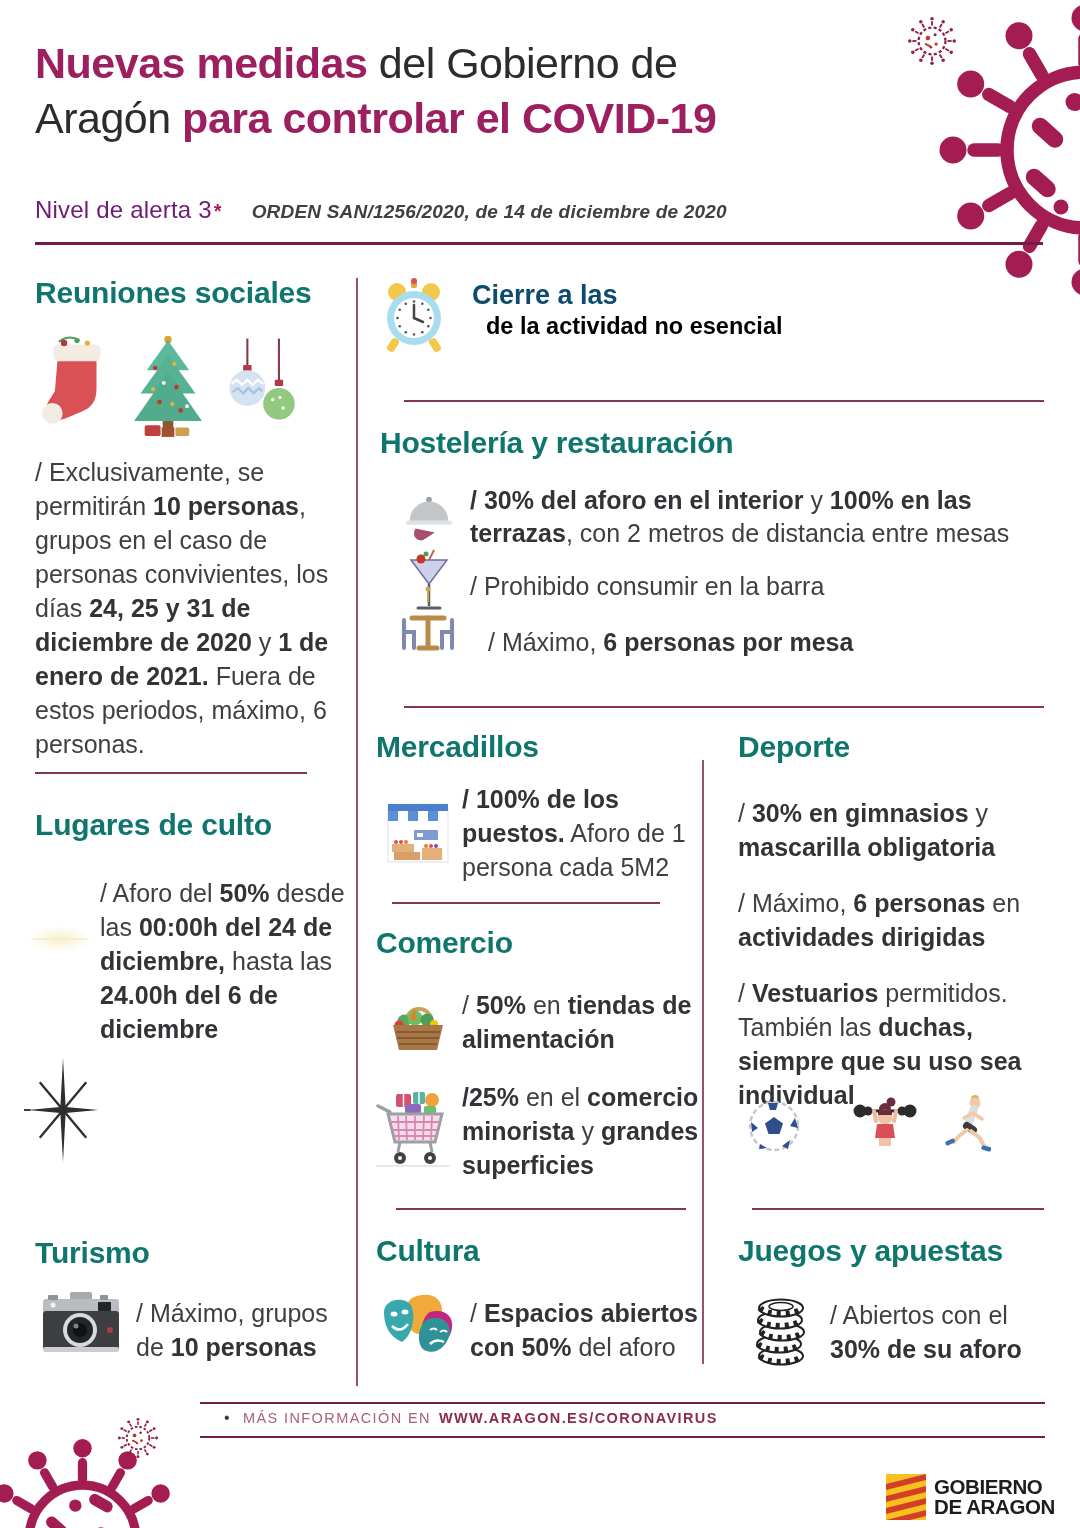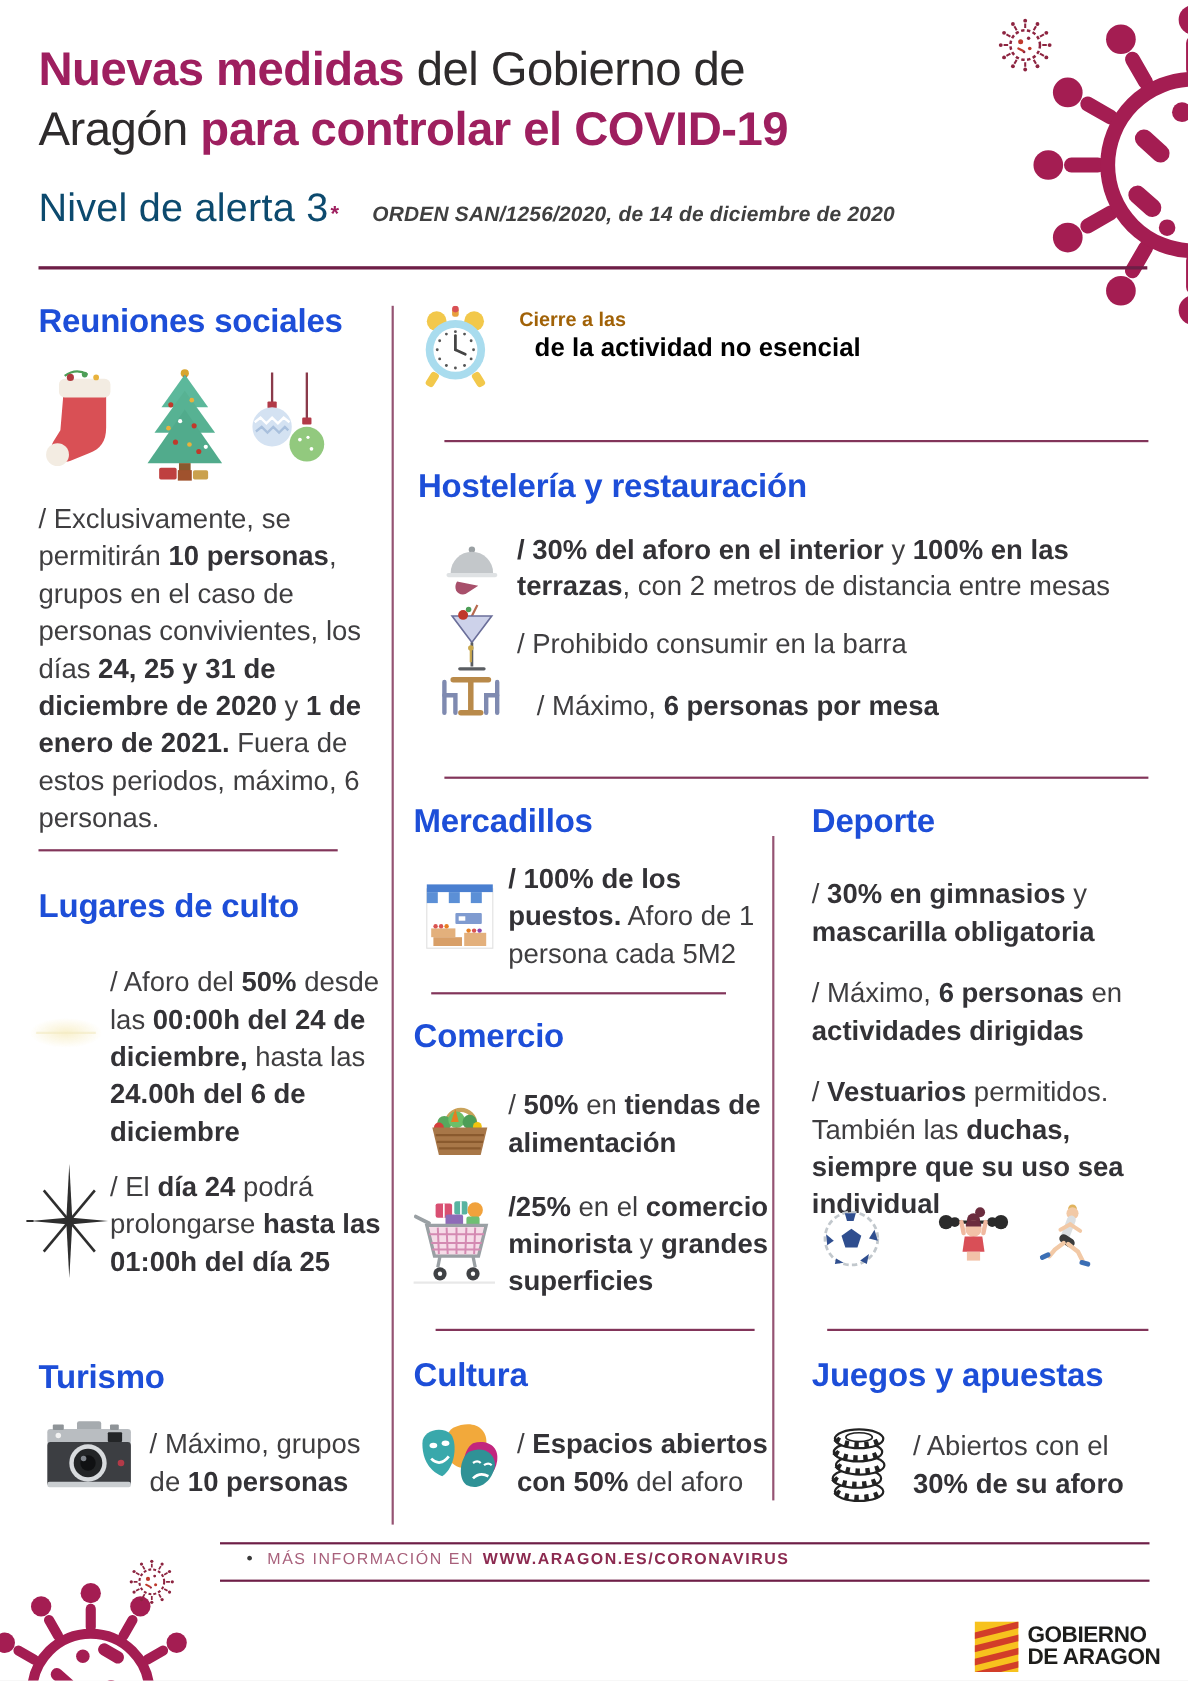--- a/index.html
+++ b/index.html
@@ -10,34 +10,34 @@
     color:#3f3e40;
   }
   .abs{position:absolute;}
   .virus{color:#a41d52;}
   .virus-dot{color:#8d2440;}
 
   .title{font-size:43px;line-height:55px;font-weight:400;color:#2e2b2c;letter-spacing:-0.5px;}
   .title b{font-weight:700;color:#9e1f5f;}
 
   .subtitle-row{display:flex;align-items:baseline;}
-  .alert-level{font-size:36px;color:#0c4a6e;font-weight:400;letter-spacing:0.2px;}
+  .alert-level{font-size:24px;color:#701a75;font-weight:400;letter-spacing:0.2px;margin-top:28px;}
   .alert-sup{font-size:20px;color:#9e1f5f;font-weight:700;vertical-align:super;margin-left:2px;}
   .order-ref{font-size:19px;font-style:italic;font-weight:700;color:#404040;margin-left:30px;letter-spacing:0.2px;}
 
   .rule{position:absolute;height:2px;background:#82355a;}
   .rule-dark{position:absolute;height:3px;background:#6e1f47;}
   .vrule{position:absolute;width:2px;background:#82355a;opacity:0.85;}
 
-  .sec{font-size:30px;font-weight:700;color:#1d4ed8;letter-spacing:-0.2px;text-align:center;}
+  .sec{font-size:30px;font-weight:700;color:#0f766e;letter-spacing:-0.2px;text-align:center;}
   .rt{font-size:25px;line-height:34px;color:#3f3e40;}
   .rt b{font-weight:700;color:#333236;}
   .rt-sm{font-size:25px;line-height:33px;}
 
-  .cierre-intro{font-size:18px;font-weight:700;color:#a16207;}
+  .cierre-intro{font-size:27px;font-weight:700;color:#0c4a6e;}
   .cierre-time{font-size:40px;font-weight:700;color:#8e1e52;letter-spacing:0.5px;}
   .cierre-suffix{font-size:23.5px;font-weight:700;color:#000000;margin-left:14px;}
 
   .foot{display:flex;align-items:baseline;font-size:14.5px;letter-spacing:1.4px;}
   .foot-bullet{color:#3a3a3a;margin-right:12px;font-size:16px;}
   .foot-prefix{color:#a8607b;font-weight:400;margin-right:8px;}
   .foot-url{color:#8c2a50;font-weight:700;}
 
   .logo{display:flex;align-items:center;}
   .logo-text{margin-left:8px;font-weight:700;font-size:20.5px;line-height:20px;color:#1d1d1b;letter-spacing:-0.4px;}
@@ -229,21 +229,20 @@
   </svg>
   <div class="abs rt" style="left:100px;top:876px;width:252px"><span>/ Aforo del </span><b>50%</b><span> desde las </span><b>00:00h del 24 de diciembre,</b><span> hasta las </span><b>24.00h del 6 de diciembre</b></div>
 
   <svg class="abs" style="left:22px;top:1058px" width="82" height="104" viewBox="0 0 84 112">
     <polygon points="42,0 45,56 42,112 39,56" fill="#2e2e2e"></polygon>
     <polygon points="4,56 42,52.5 80,56 42,59.5" fill="#2e2e2e"></polygon>
     <line x1="17" y1="26" x2="67" y2="86" stroke="#2e2e2e" stroke-width="2.5"></line>
     <line x1="67" y1="26" x2="17" y2="86" stroke="#2e2e2e" stroke-width="2.5"></line>
     <line x1="0" y1="56" x2="7" y2="56" stroke="#2e2e2e" stroke-width="2"></line>
   </svg>
-  <div class="abs rt" style="left:100px;top:1062px;width:252px"><span>/ El </span><b>día 24</b><span> podrá prolongarse </span><b>hasta las 01:00h del día 25</b></div>
 
   <div class="abs sec" style="left:35px;top:1236px">Turismo</div>
   <svg class="abs" style="left:40px;top:1290px" width="82" height="70" viewBox="0 0 82 70">
     <rect x="30" y="2" width="22" height="10" rx="2" fill="#a6abaf"></rect>
     <rect x="3" y="9" width="76" height="14" rx="3" fill="#b9bdc1"></rect>
     <rect x="8" y="5" width="10" height="5" rx="1" fill="#8f9498"></rect>
       <rect x="60" y="5" width="8" height="5" rx="1" fill="#8f9498"></rect>
     <rect x="3" y="21" width="76" height="40" rx="3" fill="#3c3e42"></rect>
     <rect x="3" y="57" width="76" height="5" rx="2" fill="#caced1"></rect>
     <rect x="58" y="12" width="13" height="9" rx="1" fill="#232527"></rect>

